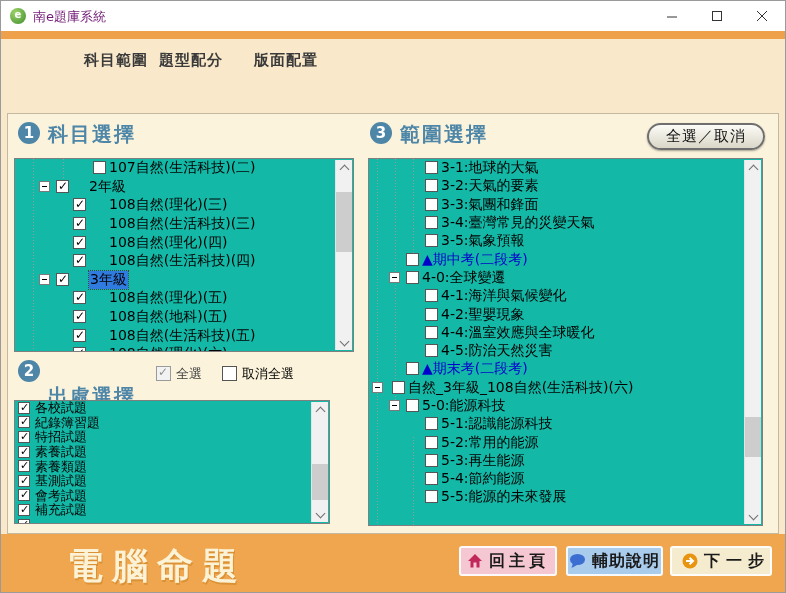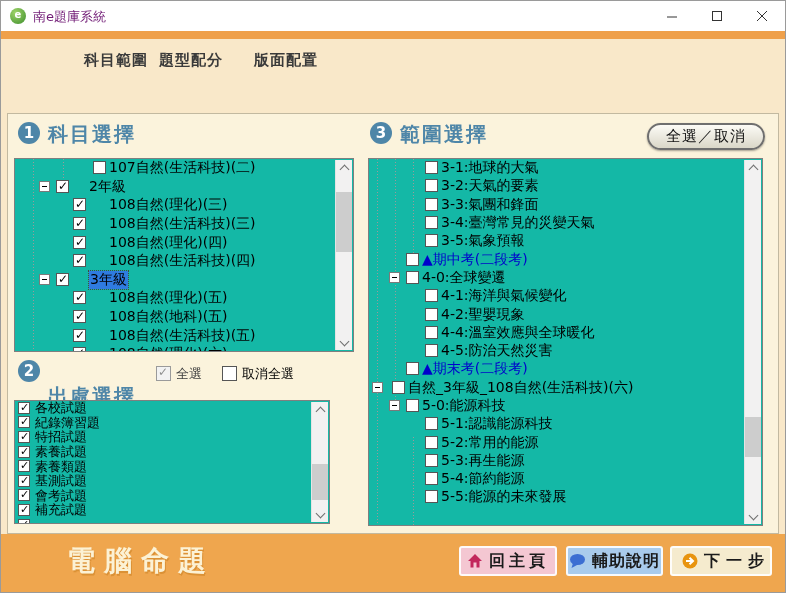--- a/index.html
+++ b/index.html
@@ -89,21 +89,21 @@
   .sb{position:absolute;top:1px;right:1px;bottom:1px;width:16px;background:#F2F1F1;border-left:1px solid #E4E4E4;}
   .sb-btn{position:absolute;left:0;width:16px;height:16px;}
   .sb-up{top:0;} .sb-dn{bottom:0;}
   .chev{position:absolute;left:5px;width:6px;height:6px;border-left:1px solid #6e6e6e;border-top:1px solid #6e6e6e;}
   .sb-up .chev{top:6px;transform:rotate(45deg);}
   .sb-dn .chev{top:4px;transform:rotate(225deg);}
   .sb-thumb{position:absolute;left:0;width:16px;background:#CDCDCD;}
 
   
   .footer{position:absolute;left:0;bottom:0;width:100%;height:58px;background:#EFA64E;}
-  .brand{position:absolute;left:66px;top:8px;font-size:28px;font-weight:bold;color:#FCF2D5;
+  .brand{position:absolute;left:66px;top:8px;font-size:36px;font-weight:bold;color:#FCF2D5;
          letter-spacing:9px;text-shadow:1px 2px 0 rgba(195,120,25,.45);text-align:center;}
   .fbtn{position:absolute;top:12px;height:30px;border:2px solid rgba(255,255,255,.9);border-radius:3px;
         box-sizing:border-box;display:flex;align-items:center;justify-content:center;gap:6px;
         font-size:16px;font-weight:bold;color:#1a1a1a;}
   .fb-home{left:458px;width:98px;background:#F4C7D2;letter-spacing:4px;}
   .fb-help{left:565px;width:97px;background:#A9CBEC;letter-spacing:1px;}
   .fb-next{left:669px;width:102px;background:#F5EBCE;letter-spacing:6px;padding-left:10px;}
   .fbtn svg{flex:0 0 auto;}
 </style>
 </head>

